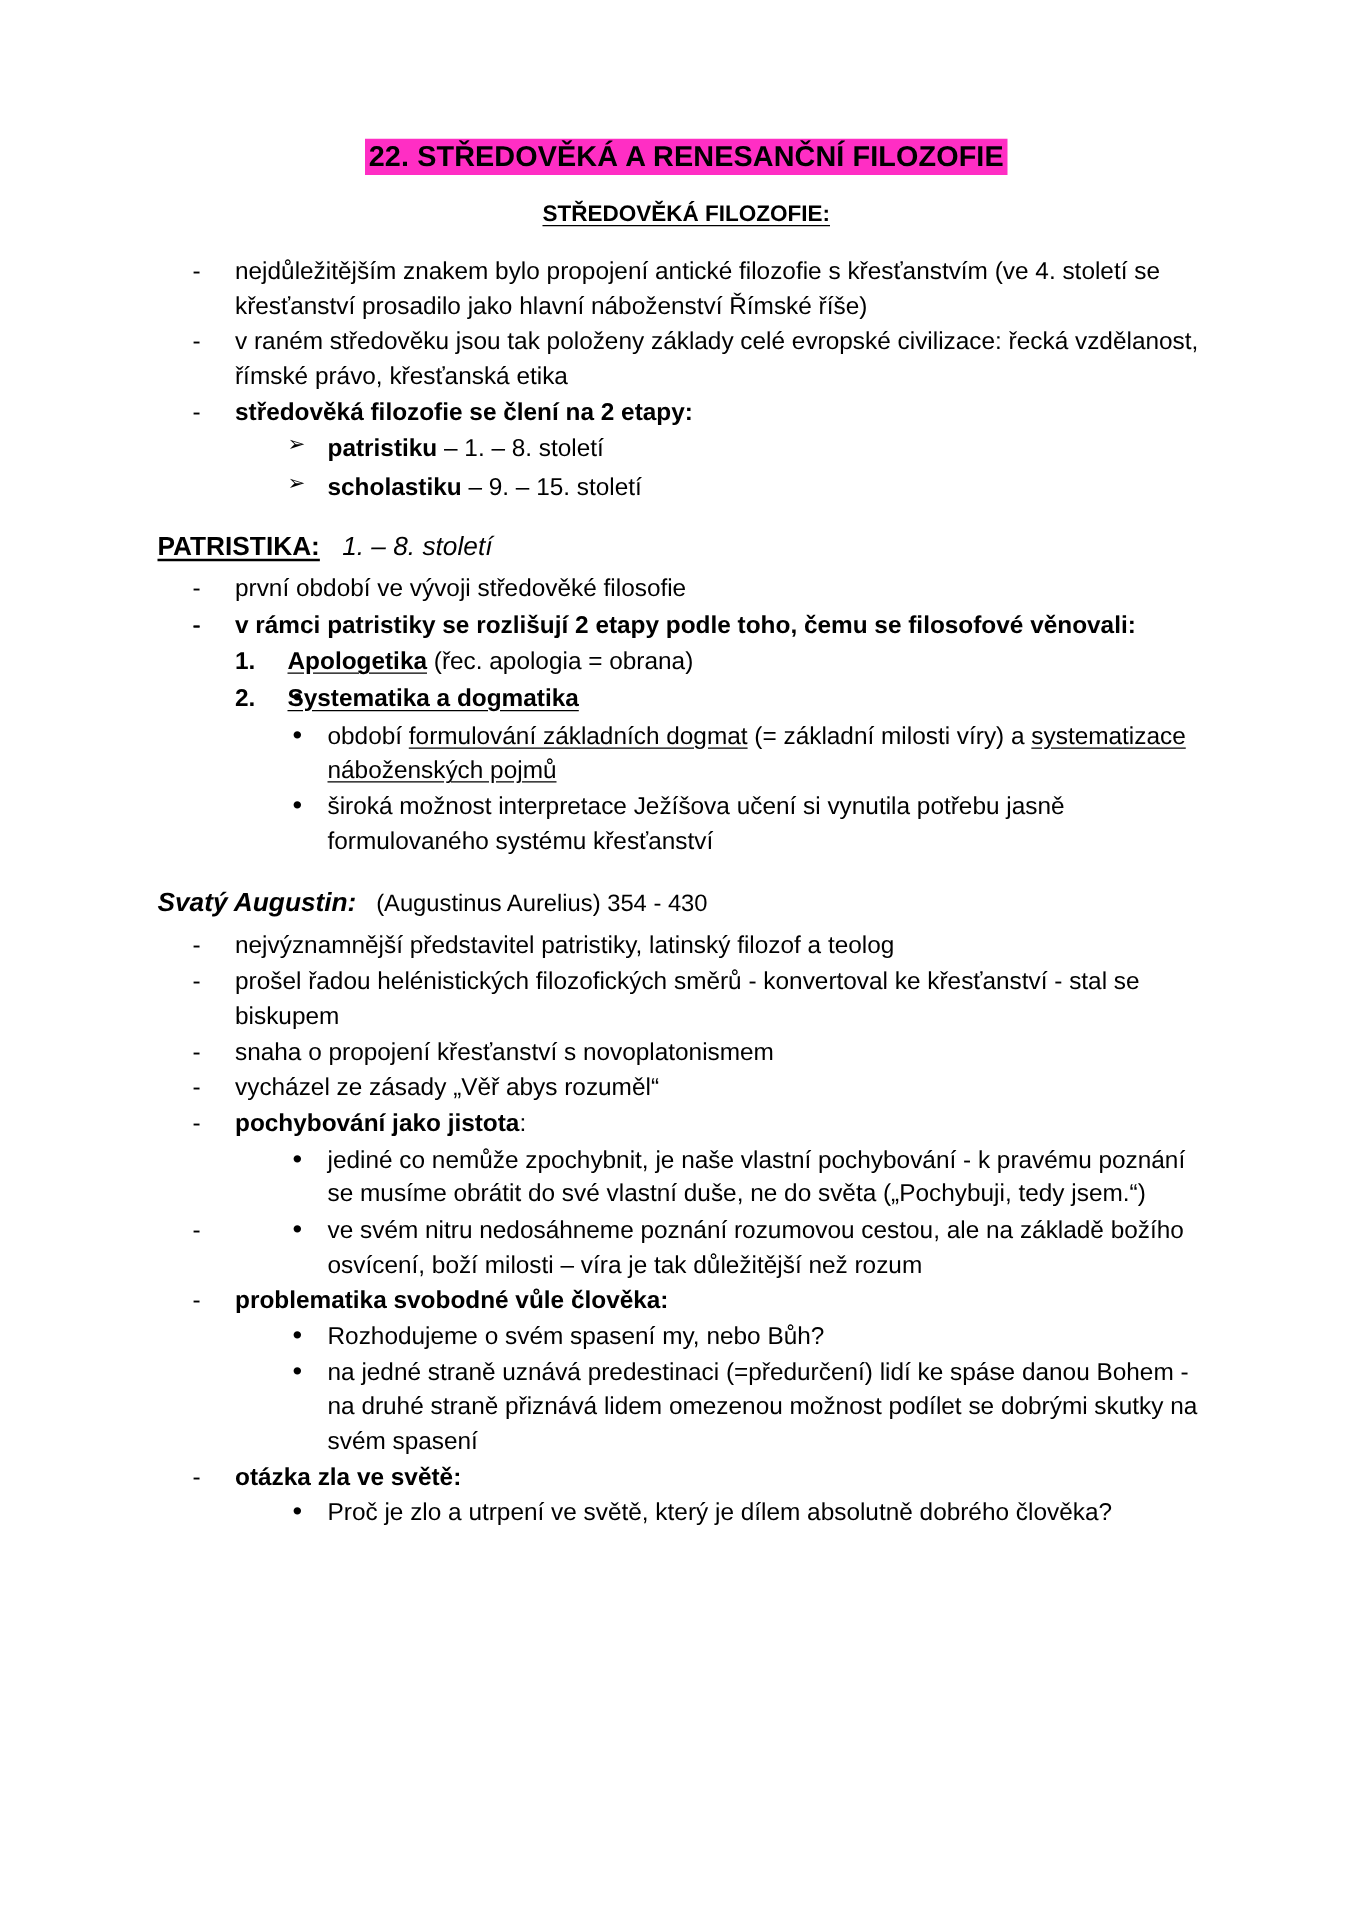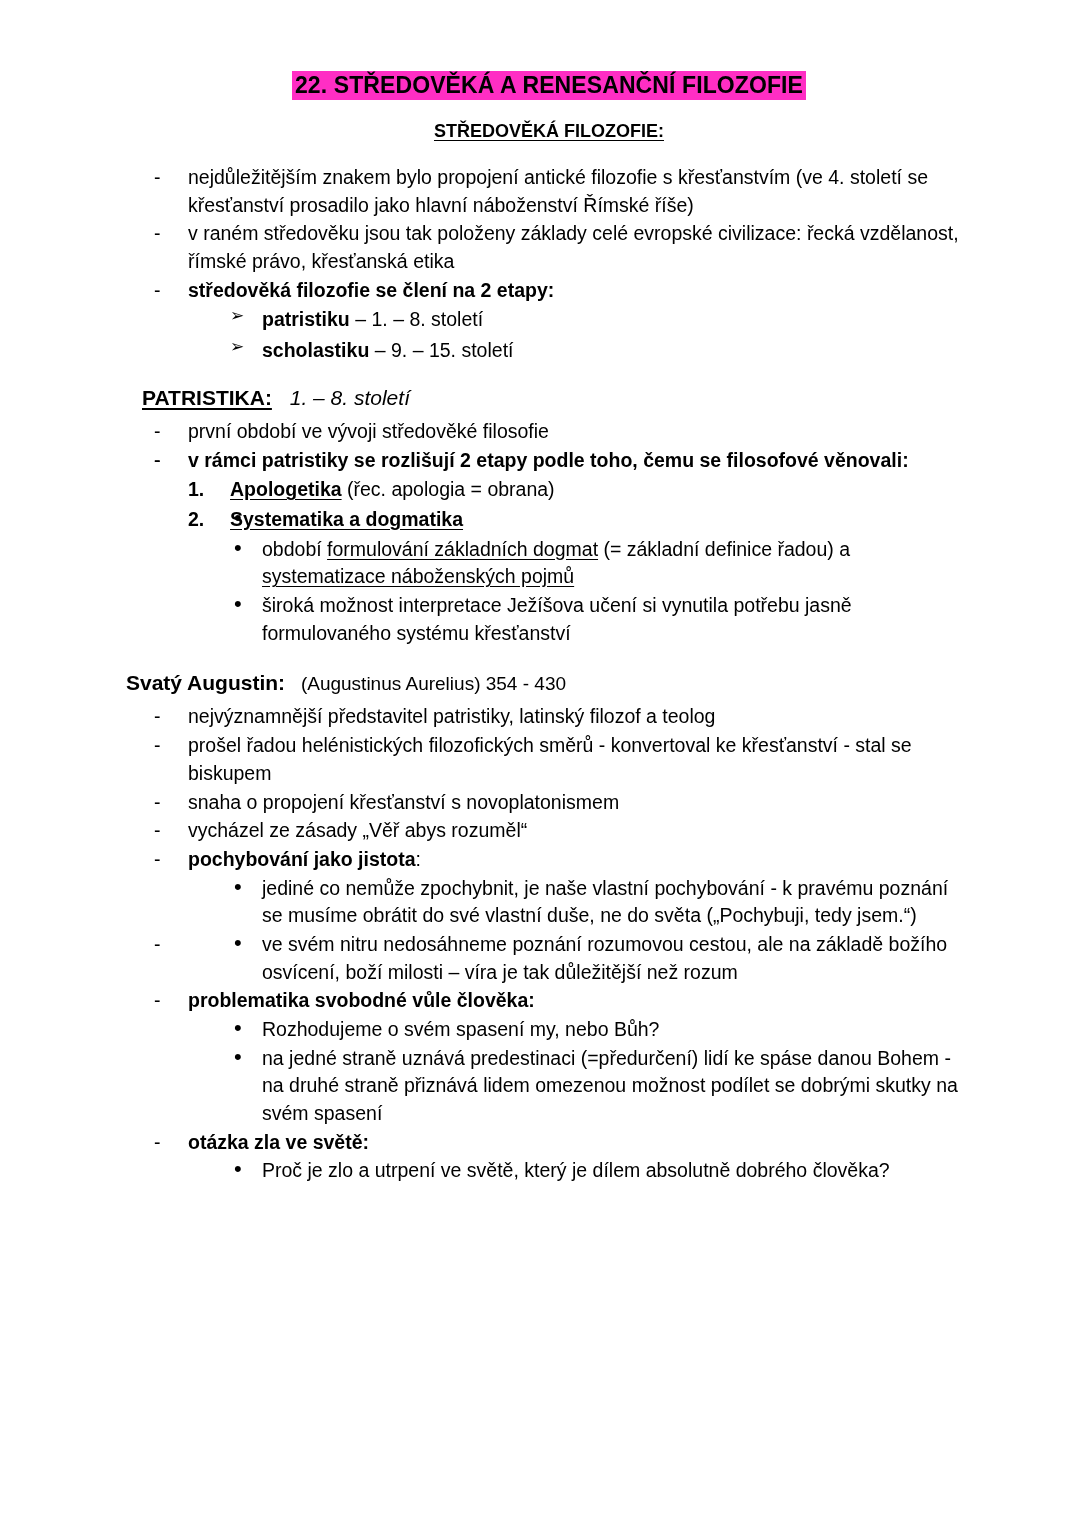--- a/index.html
+++ b/index.html
@@ -12,21 +12,21 @@
     min-height: 1527px;
     font-family: "Liberation Sans", sans-serif;
     color: #000000;
     -webkit-font-smoothing: antialiased;
   }
   .page {
     position: relative;
     width: 1080px;
     min-height: 1527px;
     box-sizing: border-box;
-    padding: 72px 108px 40px 126px;
+    padding: 112px 108px 40px 126px;
   }
   
   .doc-title {
     text-align: center;
     font-size: 23px;
     font-weight: bold;
     letter-spacing: 0.1px;
     margin: 0 0 22px 0;
   }
   .doc-title .hl {
@@ -42,32 +42,31 @@
     text-underline-offset: 3px;
   }
   .sub-head {
     font-size: 21px;
     margin: 22px 0 8px 0;
   }
   .sub-head .lead {
     font-weight: bold;
     text-decoration: underline;
     text-underline-offset: 3px;
-    margin-left: 16px;
   }
   .sub-head .trail {
     font-weight: normal;
     margin-left: 12px;
     font-style: italic;
   }
   .person-head {
     font-size: 21px;
     margin: 24px 0 8px 0;
   }
-  .person-head .nm { font-weight: bold; }
+  .person-head .nm { font-weight: bold; font-style: italic; }
   .person-head .extra { font-weight: normal; font-size: 19px; margin-left: 10px; }
 
   
   ul.dash, ul.plain {
     list-style: none;
     margin: 0;
     padding: 0;
   }
   li.dash-item {
     position: relative;
@@ -212,21 +211,21 @@
 
   <ol class="numbered">
     <li class="num-item">
       <span class="marker">2.</span>
       <span class="head-u">Systematika a dogmatika</span>
     </li>
   </ol>
   <ul class="bullets indent-block">
     <li class="bullet-item">
       <span class="marker">•</span>
-      <span class="txt"><span>období </span><span class="u">formulování základních dogmat</span><span> (= základní definice řadou) a </span><span class="u">systematizace náboženských pojmů</span></span>
+      <span class="txt"><span>období </span><span class="u">formulování základních dogmat</span><span> (= základní milosti víry) a </span><span class="u">systematizace náboženských pojmů</span></span>
     </li>
     <li class="bullet-item">
       <span class="marker">•</span>
       <span class="txt">široká možnost interpretace Ježíšova učení si vynutila potřebu jasně formulovaného systému křesťanství</span>
     </li>
   </ul>
 
   <div class="person-head">
     <span class="nm">Svatý Augustin:</span>
     <span class="extra">(Augustinus Aurelius)  354 - 430</span>

